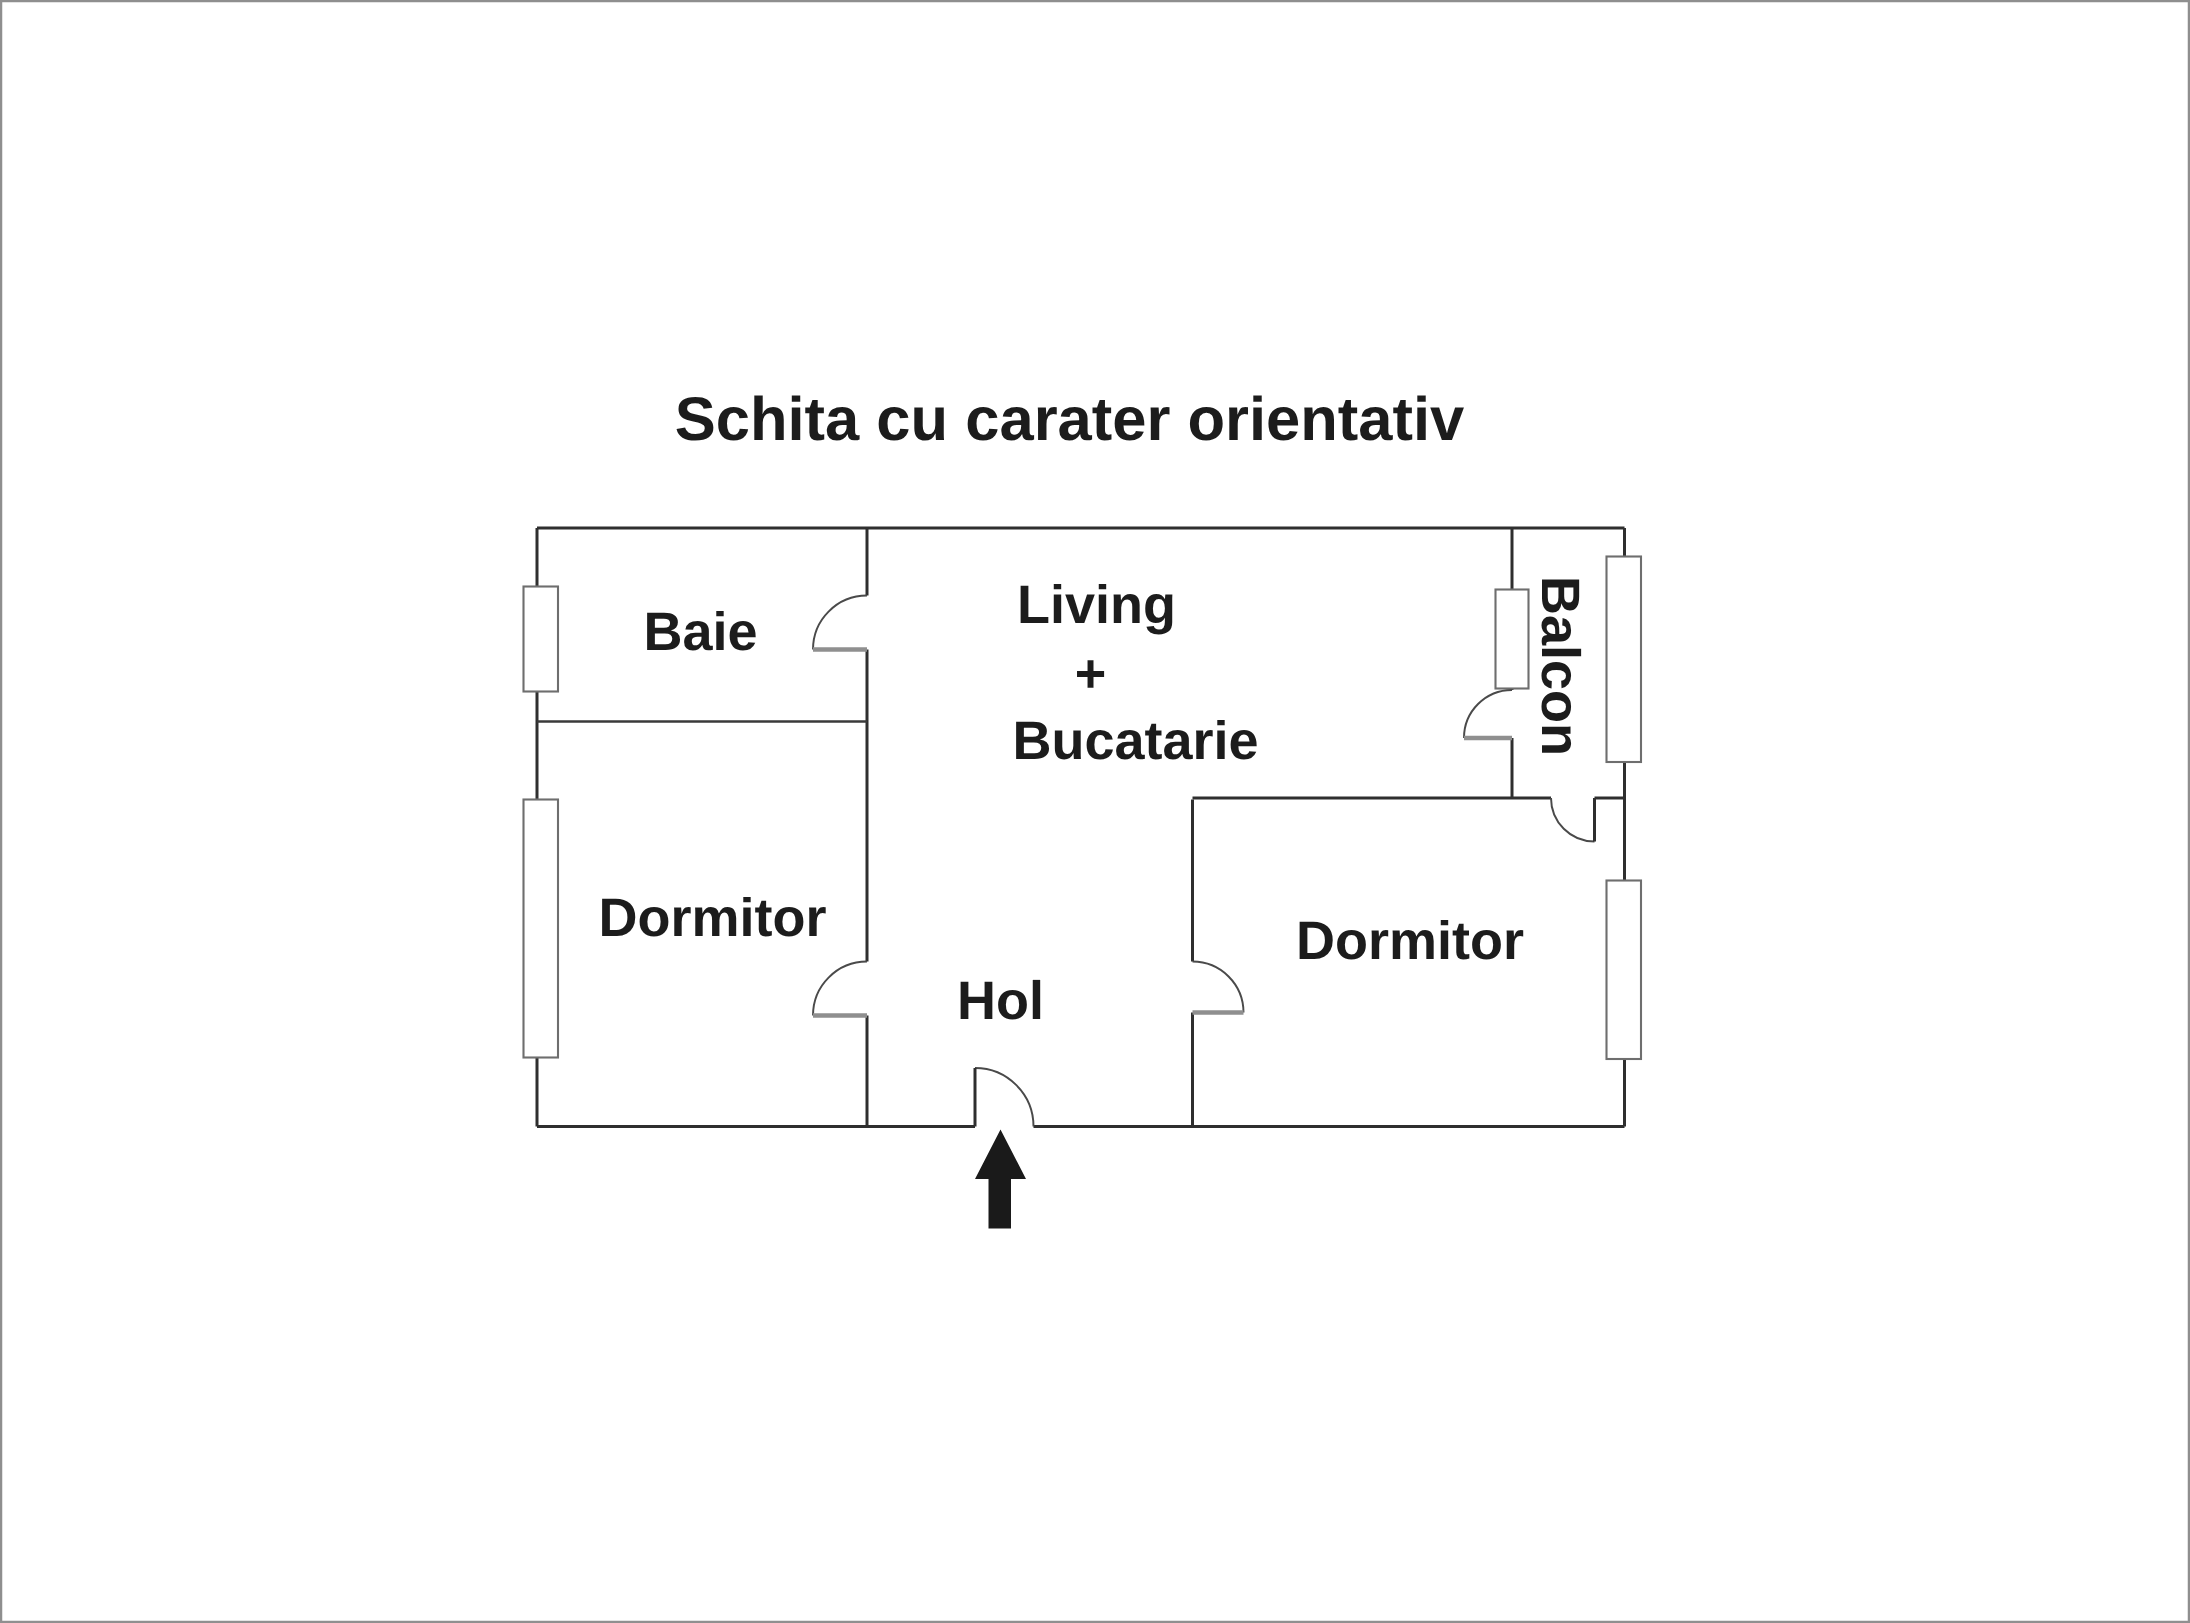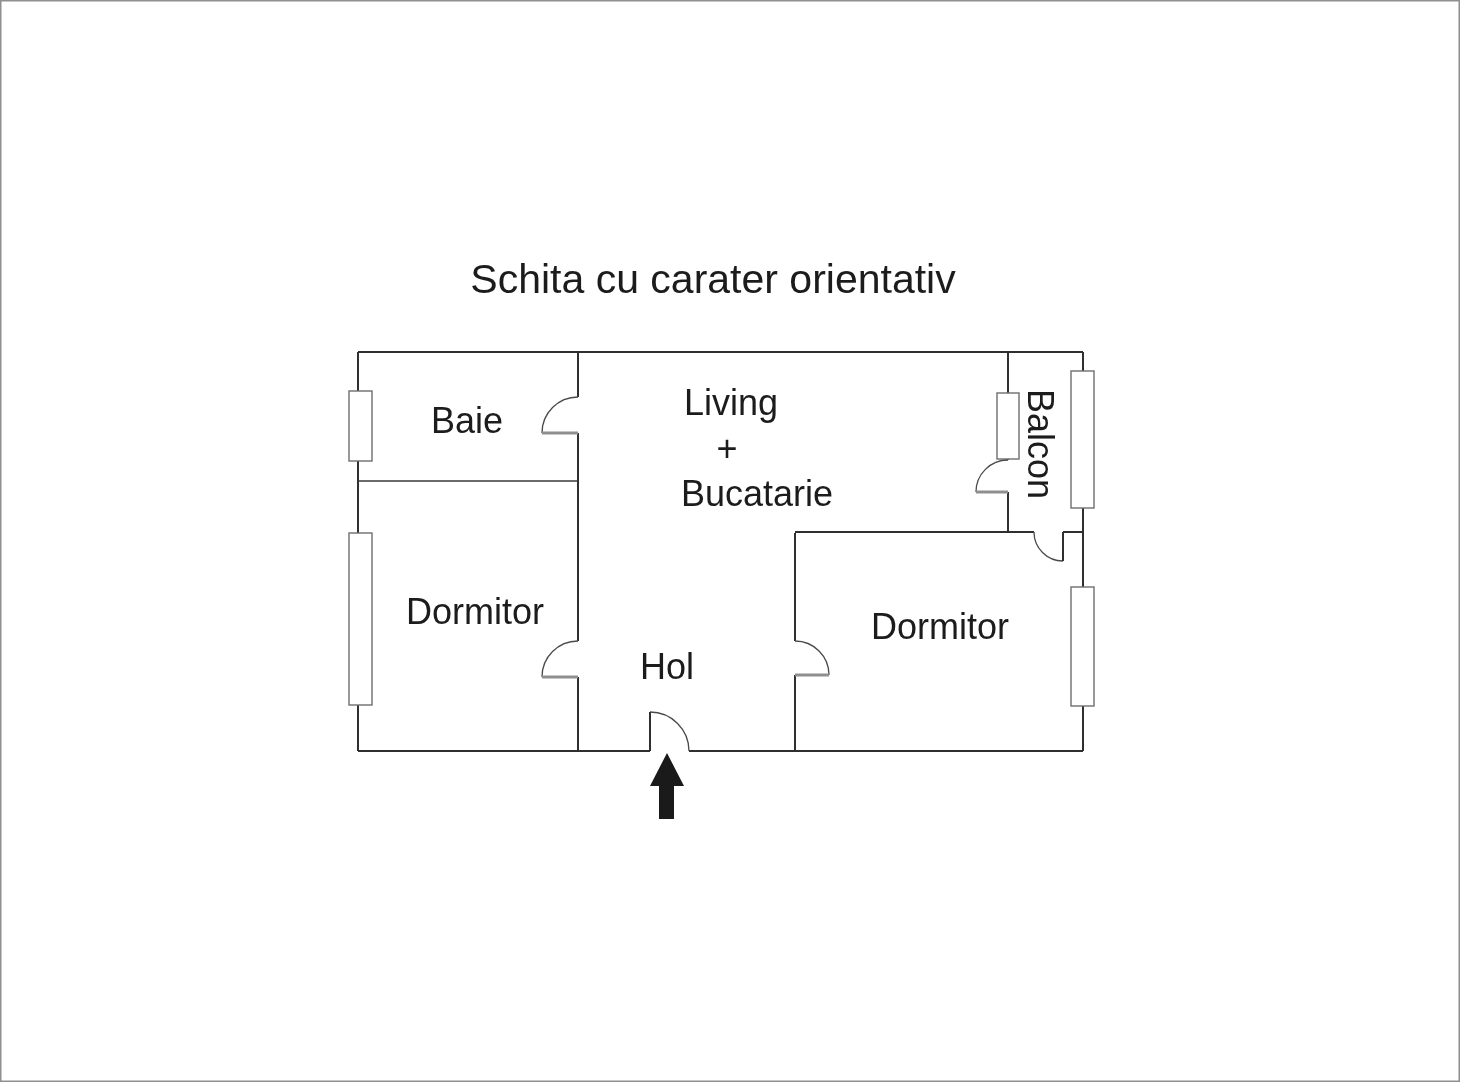--- a/index.html
+++ b/index.html
@@ -9,20 +9,21 @@
     width: 1460px;
     height: 1082px;
     overflow: hidden;
     font-family: "Liberation Sans", sans-serif;
   }
   .canvas {
     position: relative;
     width: 1460px;
     height: 1082px;
     background: #ffffff;
+    font-weight: bold;
   }
   svg { display: block; }
   .wall        { stroke: #2f2f2f; stroke-width: 2;   fill: none; }
   .wall-thin   { stroke: #3a3a3a; stroke-width: 1.6; fill: none; }
   .window-rect { stroke: #6e6e6e; stroke-width: 1.4; fill: #ffffff; }
   .door-arc    { stroke: #4a4a4a; stroke-width: 1.3; fill: none; }
   .leaf-gray   { stroke: #8f8f8f; stroke-width: 3;   fill: none; }
   .leaf-dark   { stroke: #2f2f2f; stroke-width: 2;   fill: none; }
   .room-label  { fill: #1c1c1c; font-size: 36px; }
   .title-label { fill: #1c1c1c; font-size: 41px; }

